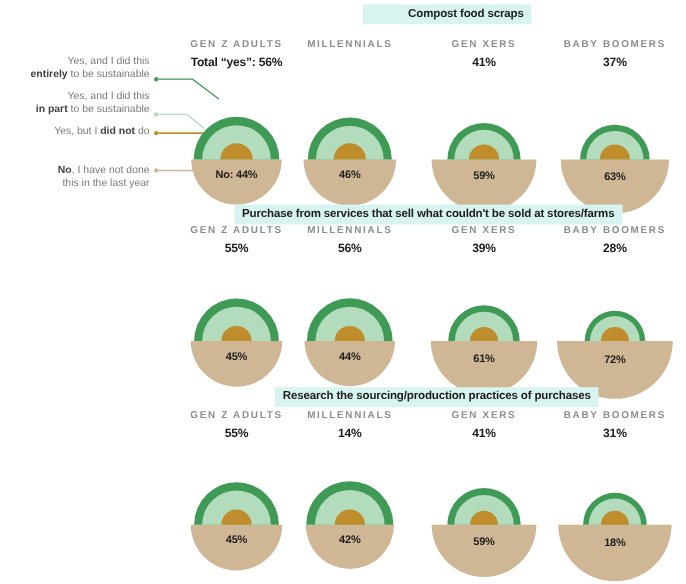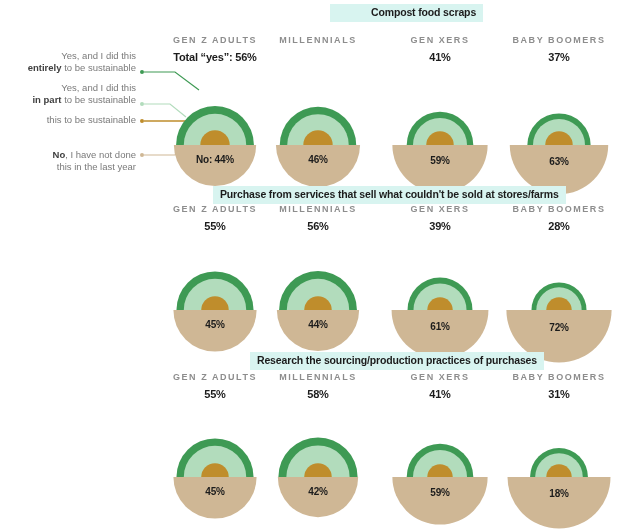--- a/index.html
+++ b/index.html
@@ -78,21 +78,21 @@
         <div>Yes, and I did this</div>
         <div><b>entirely</b> to be sustainable</div>
       </div>
       <div class="legend-dot" style="background: rgb(62, 154, 84); left: 140px; top: 70px;"></div>
       <div class="legend-row" style="top: 82px;">
         <div>Yes, and I did this</div>
         <div><b>in part</b> to be sustainable</div>
       </div>
       <div class="legend-dot" style="background: rgb(178, 220, 188); left: 140px; top: 102px;"></div>
       <div class="legend-row" style="top: 114px;">
-        <div>this to be sustainable</div>
+        <div>Yes, but I <b>did not</b> do</div>
       </div>
       <div class="legend-dot" style="background: rgb(191, 141, 44); left: 140px; top: 119px;"></div>
       <div class="legend-row" style="top: 149px;">
         <div><b>No</b>, I have not done</div>
         <div>this in the last year</div>
       </div>
       <div class="legend-dot" style="background: rgb(207, 183, 149); left: 140px; top: 153px;"></div>
     </div>
   <div class="connector" id="connector-host">
       <svg width="624" height="531" viewBox="0 0 624 531">
@@ -218,21 +218,21 @@
         <svg width="160" height="150" viewBox="0 0 160 150">
           <path d="M 38.40913561850391 72 A 41.59086438149609 41.59086438149609 0 0 0 121.59086438149609 72 Z" fill="#cfb795"></path>
           <path d="M 41.43576786710255 72 A 38.56423213289745 38.56423213289745 0 0 1 118.56423213289744 72 Z" fill="#3e9a54"></path>
           <path d="M 48.8 72 A 31.2 31.2 0 0 1 111.2 72 Z" fill="#b2dcbc"></path>
           <path d="M 66.24209318246413 72 A 13.757906817535872 13.757906817535872 0 0 1 93.75790681753587 72 Z" fill="#bf8d2c"></path>
         </svg>
         <div class="novalue" style="left: 80px; top: 81.15px;">45%</div>
       </div>
       <div class="colhead" style="left: 228px; top: 373px; width: 180px;">
         <div class="gen-label">MILLENNIALS</div>
-        <div class="gen-value">58%</div>
+        <div class="gen-value">14%</div>
       </div>
       <div class="chart" style="left: 238px; top: 405px; width: 160px; height: 150px;">
         <svg width="160" height="150" viewBox="0 0 160 150">
           <path d="M 39.81940766987127 72 A 40.18059233012873 40.18059233012873 0 0 0 120.18059233012873 72 Z" fill="#cfb795"></path>
           <path d="M 40.39797984950768 72 A 39.60202015049232 39.60202015049232 0 0 1 119.60202015049232 72 Z" fill="#3e9a54"></path>
           <path d="M 48.36963484244926 72 A 31.630365157550738 31.630365157550738 0 0 1 111.63036515755074 72 Z" fill="#b2dcbc"></path>
           <path d="M 66.24209318246413 72 A 13.757906817535872 13.757906817535872 0 0 1 93.75790681753587 72 Z" fill="#bf8d2c"></path>
         </svg>
         <div class="novalue" style="left: 80px; top: 80.8397px;">42%</div>
       </div>

